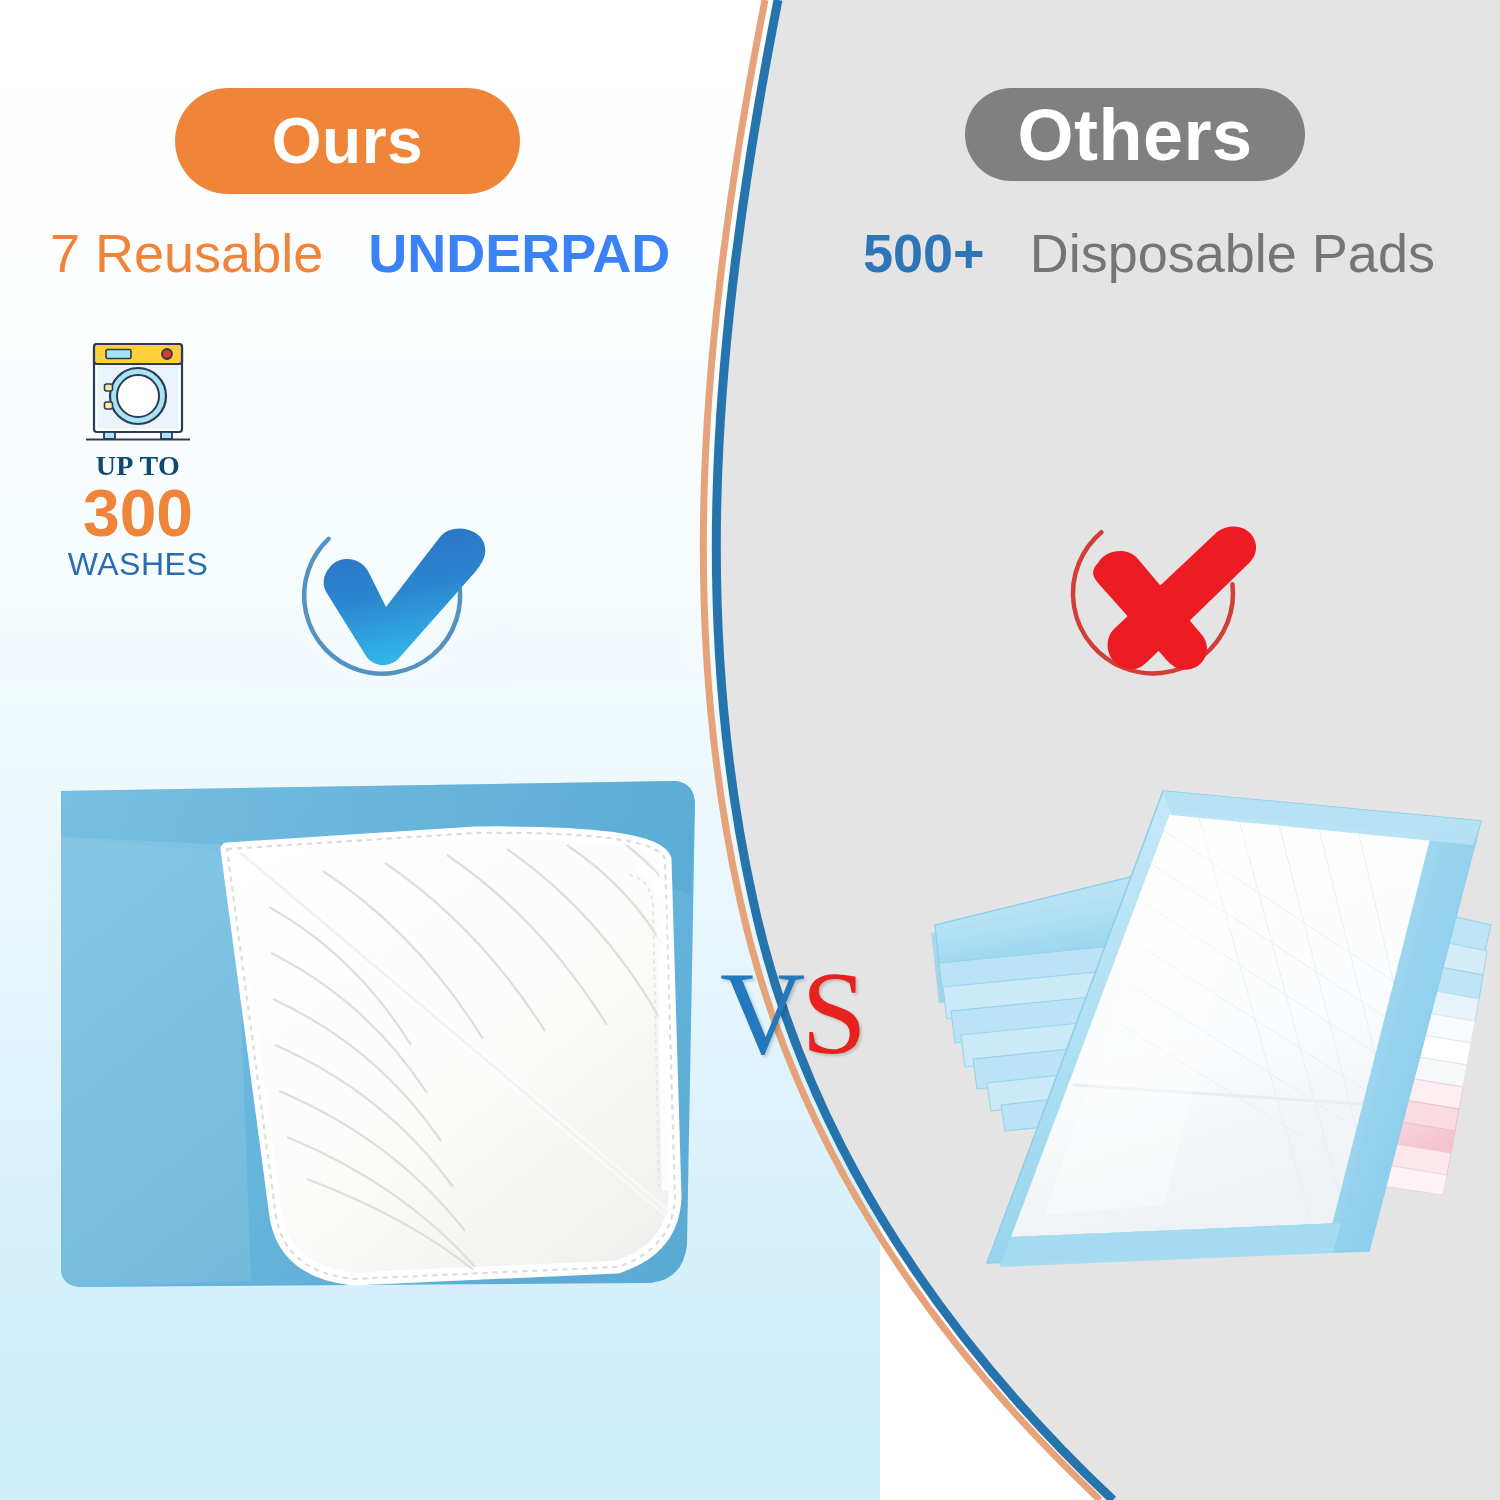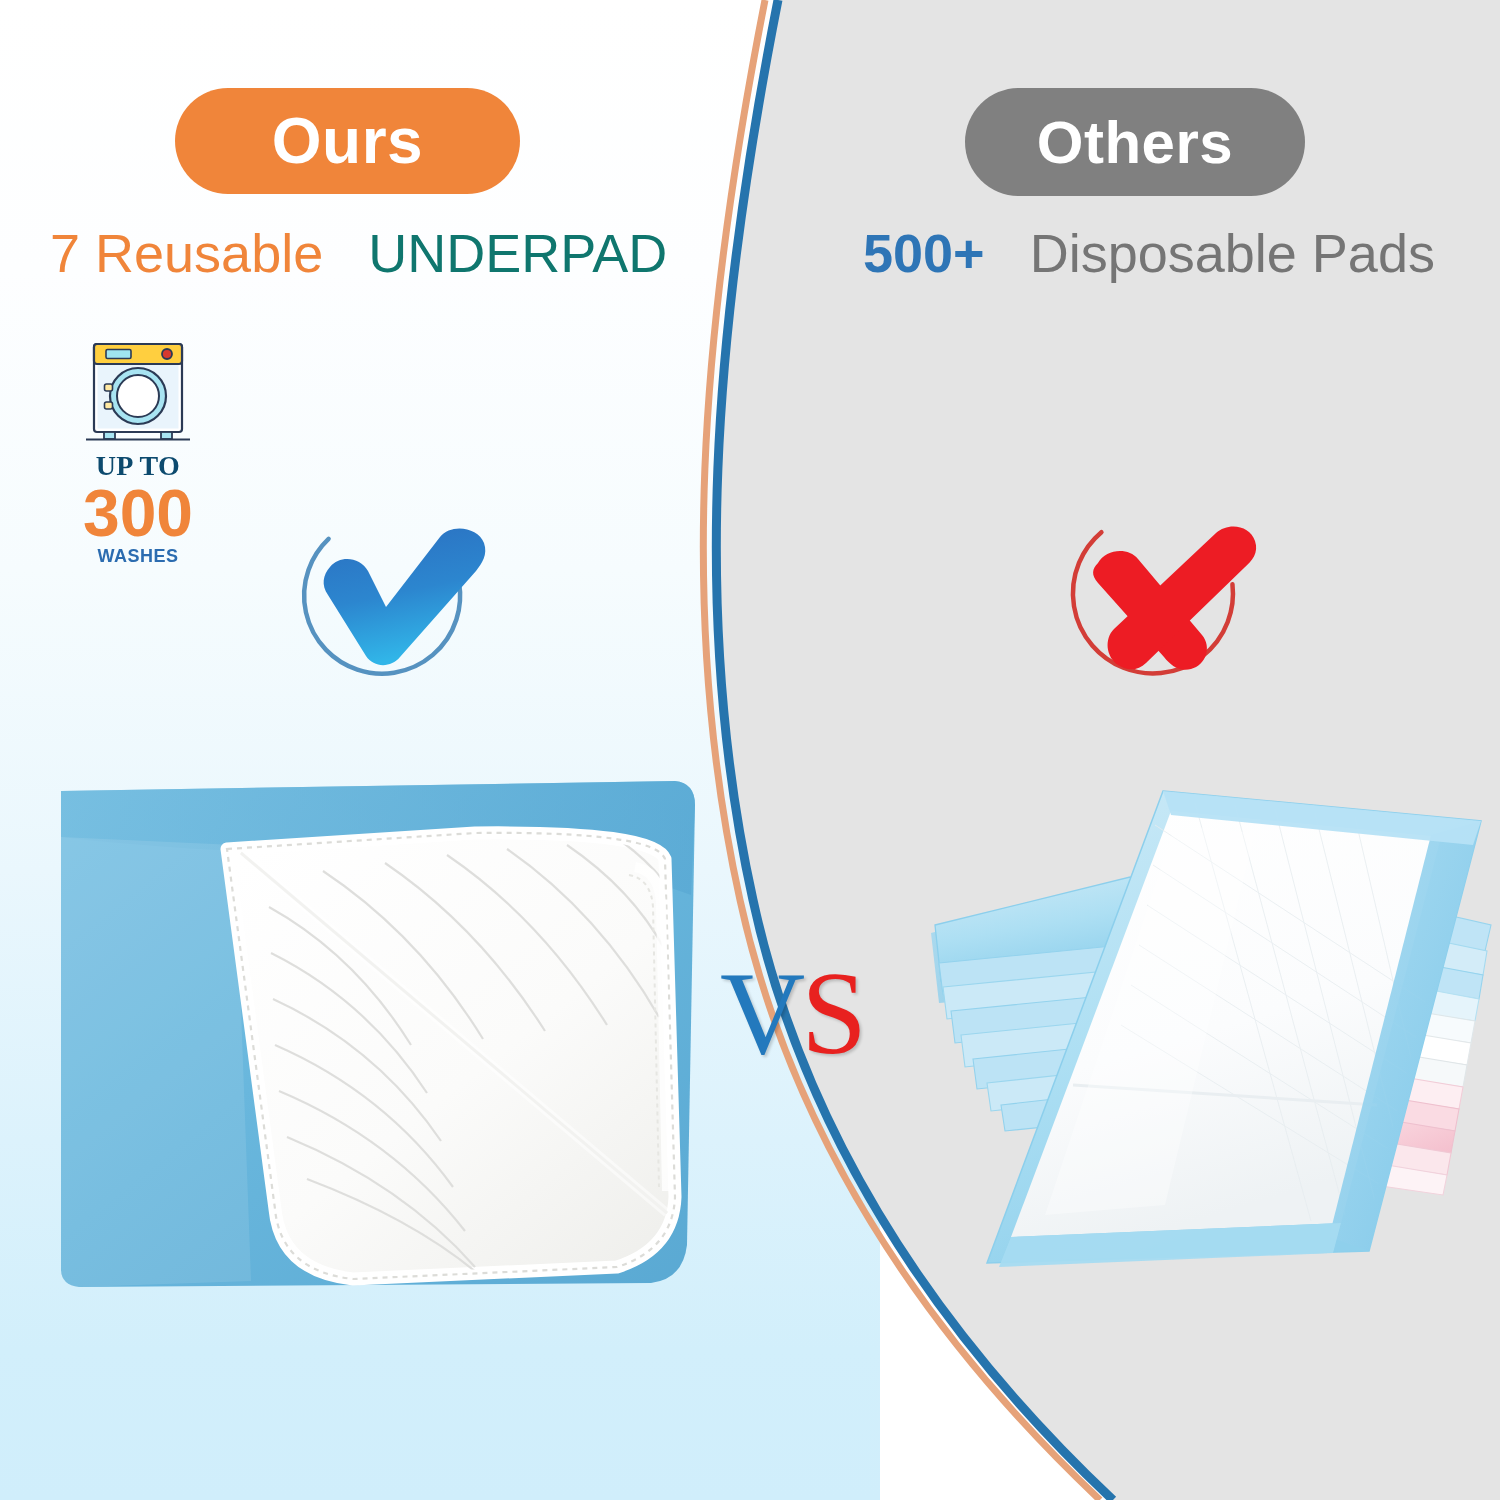--- a/index.html
+++ b/index.html
@@ -40,55 +40,55 @@
     color: #ffffff;
     font-weight: bold;
     letter-spacing: 0.5px;
   }
   .badge-ours {
     left: 175px; top: 88px; width: 345px; height: 106px;
     background: #f0853a;
     font-size: 64px;
   }
   .badge-others {
-    left: 965px; top: 88px; width: 340px; height: 108px;
+    left: 965px; top: 88px; width: 340px; height: 93px;
     background: #808080;
-    font-size: 60px;
+    font-size: 72px;
   }
 
   
   .headline {
     position: absolute;
     font-size: 54px;
     white-space: nowrap;
     font-weight: normal;
   }
   .headline-left  { left: 50px;  top: 222px; }
   .headline-right { left: 863px; top: 222px; }
   .txt-orange { color: #f0853a; }
-  .txt-blue   { color: #0f766e; font-weight: normal; }
+  .txt-blue   { color: #3b82f6; font-weight: bold; }
   .txt-blue-num { color: #2e75b6; font-weight: bold; }
   .txt-gray   { color: #757575; }
 
   
   .wash-block {
     position: absolute; left: 58px; top: 338px;
     width: 160px; text-align: center;
   }
   .wash-icon { width: 112px; height: 108px; margin: 0 auto 6px; display:block; }
   .wash-upto {
     color: #0c4a6e; font-weight: bold; font-size: 28px;
     letter-spacing: 0.5px; line-height: 1.0; font-family: Liberation Serif, serif;
   }
   .wash-num {
     color: #f0853a; font-weight: bold; font-size: 66px;
     line-height: 0.95; margin-top: 2px;
   }
   .wash-sub {
-    color: #2b6cb0; font-weight: bold; font-size: 18px;
+    color: #2b6cb0; font-weight: normal; font-size: 32px;
     letter-spacing: 0.5px; line-height: 1.1; margin-top: 2px;
   }
 
   
   .mark { position: absolute; }
   .mark-check { left: 288px; top: 505px; width: 230px; height: 210px; }
   .mark-cross { left: 1058px; top: 505px; width: 230px; height: 210px; }
 
   
   .vs-wrap {

